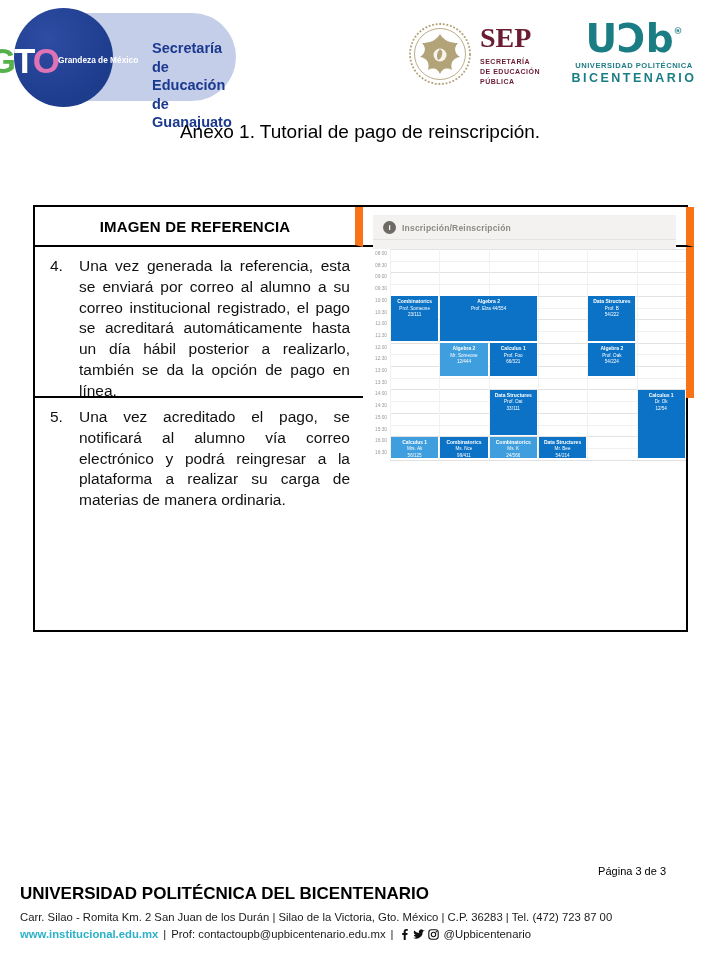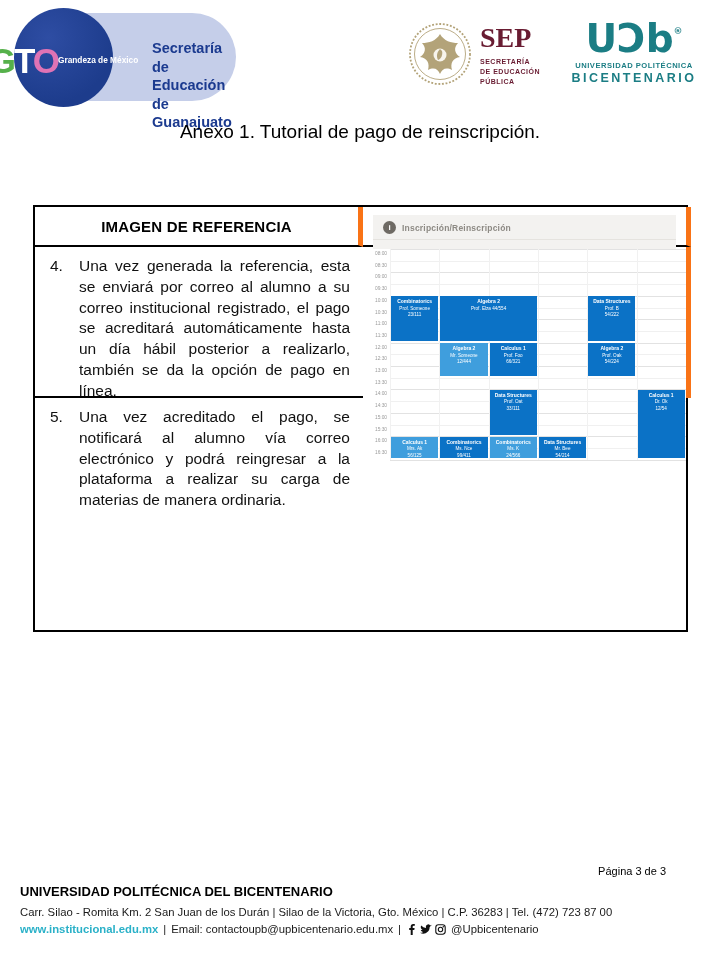--- a/index.html
+++ b/index.html
@@ -31,21 +31,21 @@
   .upb-line1 { font-size:7.6px; font-weight:bold; letter-spacing:.5px; margin-top:4px; }
   .upb-line2 { font-size:12.5px; font-weight:bold; letter-spacing:2.5px; margin-top:1px; }
 
   
   .doc-title { position:absolute; top:121px; left:40px; width:640px; text-align:center; font-size:19px; color:#000; }
 
   
   .ref-table { position:absolute; left:33px; top:205px; width:655px; border:2px solid #000;
                display:grid; grid-template-columns:328px 1fr; grid-template-rows:40px 151px 232px; }
   .cell { border-color:#000; }
-  .cell.l { border-right:5px solid #f97316; }
+  .cell.l { border-right:8px solid #f97316; }
   .cell.b { border-bottom:2px solid #000; }
   .th { display:flex; align-items:center; justify-content:center; font-weight:bold; font-size:15px; letter-spacing:.2px; }
 
   
   .ref-card { background:#f3f2f0; height:132px; margin:8px 10px; }
   .ref-card-header { display:flex; align-items:center; gap:6px; padding:6px 10px 5px 10px; border-bottom:1px solid #e5e3df; }
   .info-circle { width:13px; height:13px; border-radius:50%; background:#6e6a64; color:#fff; font-size:8px;
                  display:flex; align-items:center; justify-content:center; font-weight:bold; flex:none; }
   .ref-card-title { font-size:8.5px; font-weight:bold; color:#8d8a84; letter-spacing:.2px; }
   .ref-card-body { text-align:center; color:#a09c95; }
@@ -68,21 +68,21 @@
   .sch-hline { position:absolute; left:22px; right:0; height:1px; background:#e2e2e2; }
   .sch-hline.half { background:#f0f0f0; }
   .sch-vline { position:absolute; top:0; width:1px; background:#f1f1f1; }
   .sch-ev { position:absolute; color:#fff; text-align:center; overflow:hidden; padding-top:2px; }
   .sch-ev .ev-t { font-size:5px; font-weight:bold; line-height:1.5; }
   .sch-ev .ev-l { font-size:4.6px; line-height:1.45; }
 
   
   .page-num { position:absolute; right:54px; top:865px; font-size:11px; color:#000; }
   .footer { position:absolute; left:20px; top:884px; width:685px; }
-  .footer-org { font-size:13px; font-weight:bold; }
+  .footer-org { font-size:17px; font-weight:bold; }
   .footer-address { font-size:11.3px; margin-top:7px; color:#1a1a1a; }
   .footer-line3 { font-size:11.3px; margin-top:5px; display:flex; align-items:center; gap:5px; color:#1a1a1a; }
   .footer-web { color:#2ab1c8; font-weight:bold; }
   .social { display:flex; align-items:center; gap:3px; }
   .social svg { display:block; }
 </style>
 </head>
 <body>
 
 <div class="page">
@@ -264,21 +264,21 @@
   </div>
 
   <div class="page-num">Página 3 de 3</div>
 
   <div class="footer">
     <div class="footer-org">UNIVERSIDAD POLITÉCNICA DEL BICENTENARIO</div>
     <div class="footer-address">Carr. Silao - Romita Km. 2 San Juan de los Durán | Silao de la Victoria, Gto. México | C.P. 36283 | Tel. (472) 723 87 00</div>
     <div class="footer-line3">
       <span class="footer-web">www.institucional.edu.mx</span>
       <span>|</span>
-      <span>Email: contactoupb@upbicentenario.edu.mx</span>
+      <span>Prof: contactoupb@upbicentenario.edu.mx</span>
       <span>|</span>
       <span class="social">
         <svg width="11" height="11" viewBox="0 0 11 11">
             <path fill="#111" d="M7.6 1.8h1.2V0H7.2C5.6 0 4.7 1 4.7 2.6V4H3.2v1.9h1.5V11h2V5.9h1.6L8.6 4H6.7V2.7c0-.6.3-.9.9-.9z"></path>
           </svg>
         <svg width="12" height="11" viewBox="0 0 12 11">
             <path fill="#111" d="M11.8 1.6c-.4.2-.9.3-1.3.4.5-.3.8-.8 1-1.3-.5.3-1 .5-1.5.6A2.3 2.3 0 0 0 6 3.4v.5A6.5 6.5 0 0 1 1.2 1.5S-.3 4.3 2.5 5.8c-.5.3-1.1.4-1.7.2.2 1.1 1.2 1.9 2.3 2-.9.7-2 1-3.1.8 4.4 2.5 9.6-.6 9.6-5.2v-.3c.5-.4.9-1 1.2-1.7z"></path>
           </svg>
         <svg width="11" height="11" viewBox="0 0 11 11">
             <rect x="0.8" y="0.8" width="9.4" height="9.4" rx="2.6" fill="none" stroke="#111" stroke-width="1.1"></rect>

